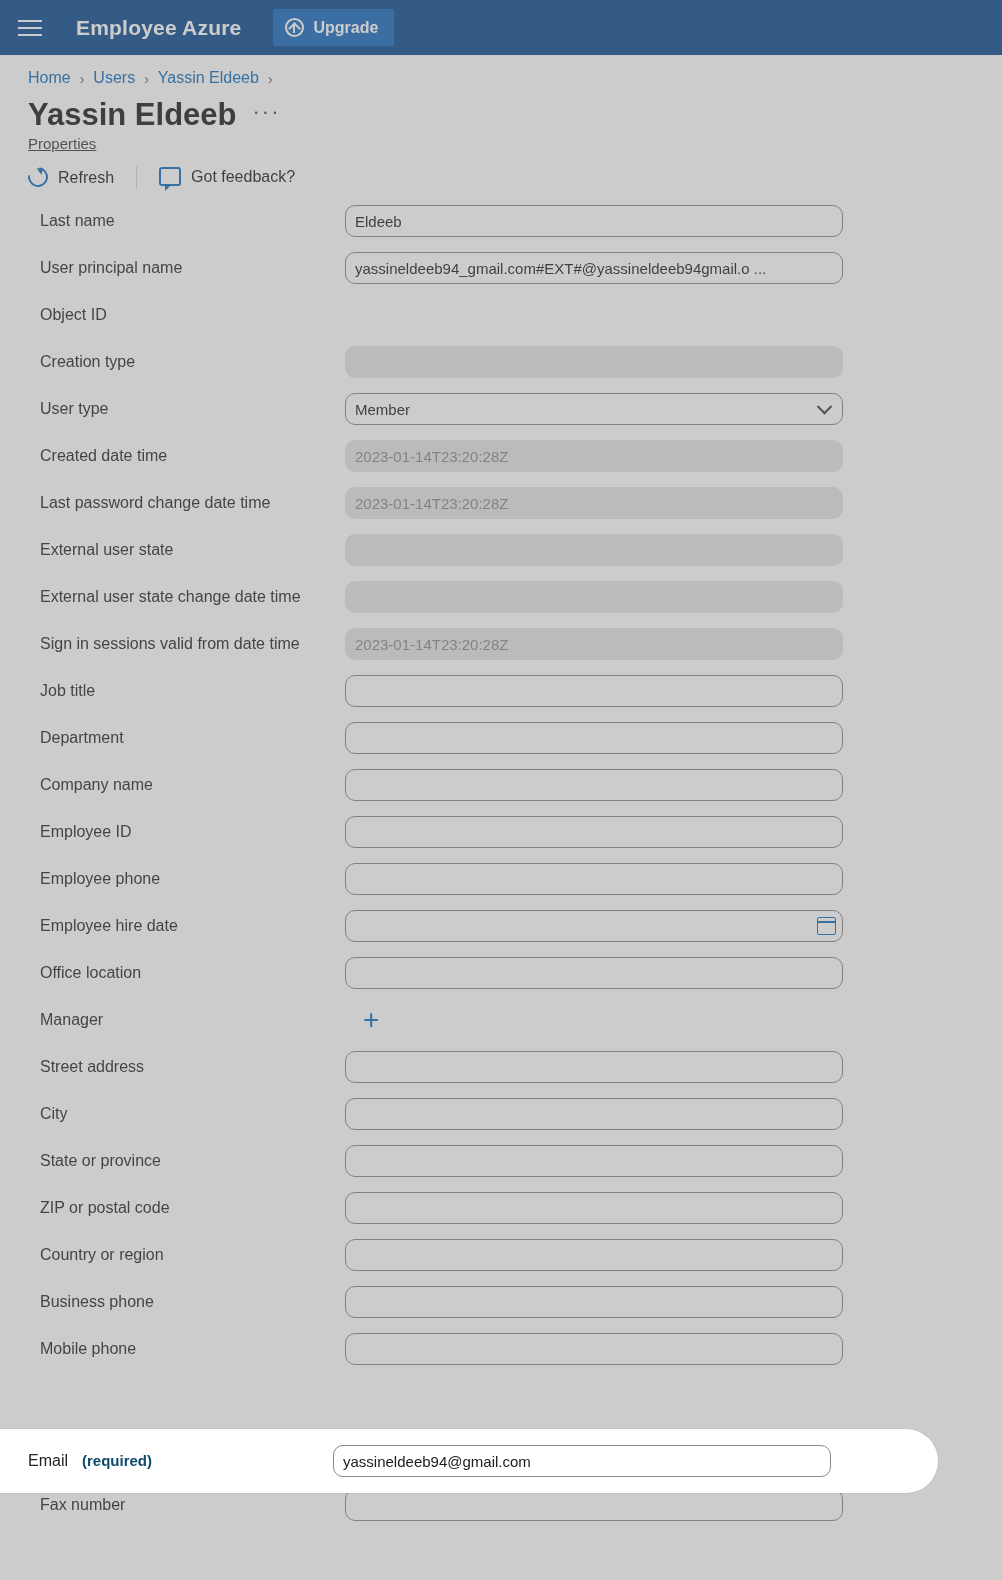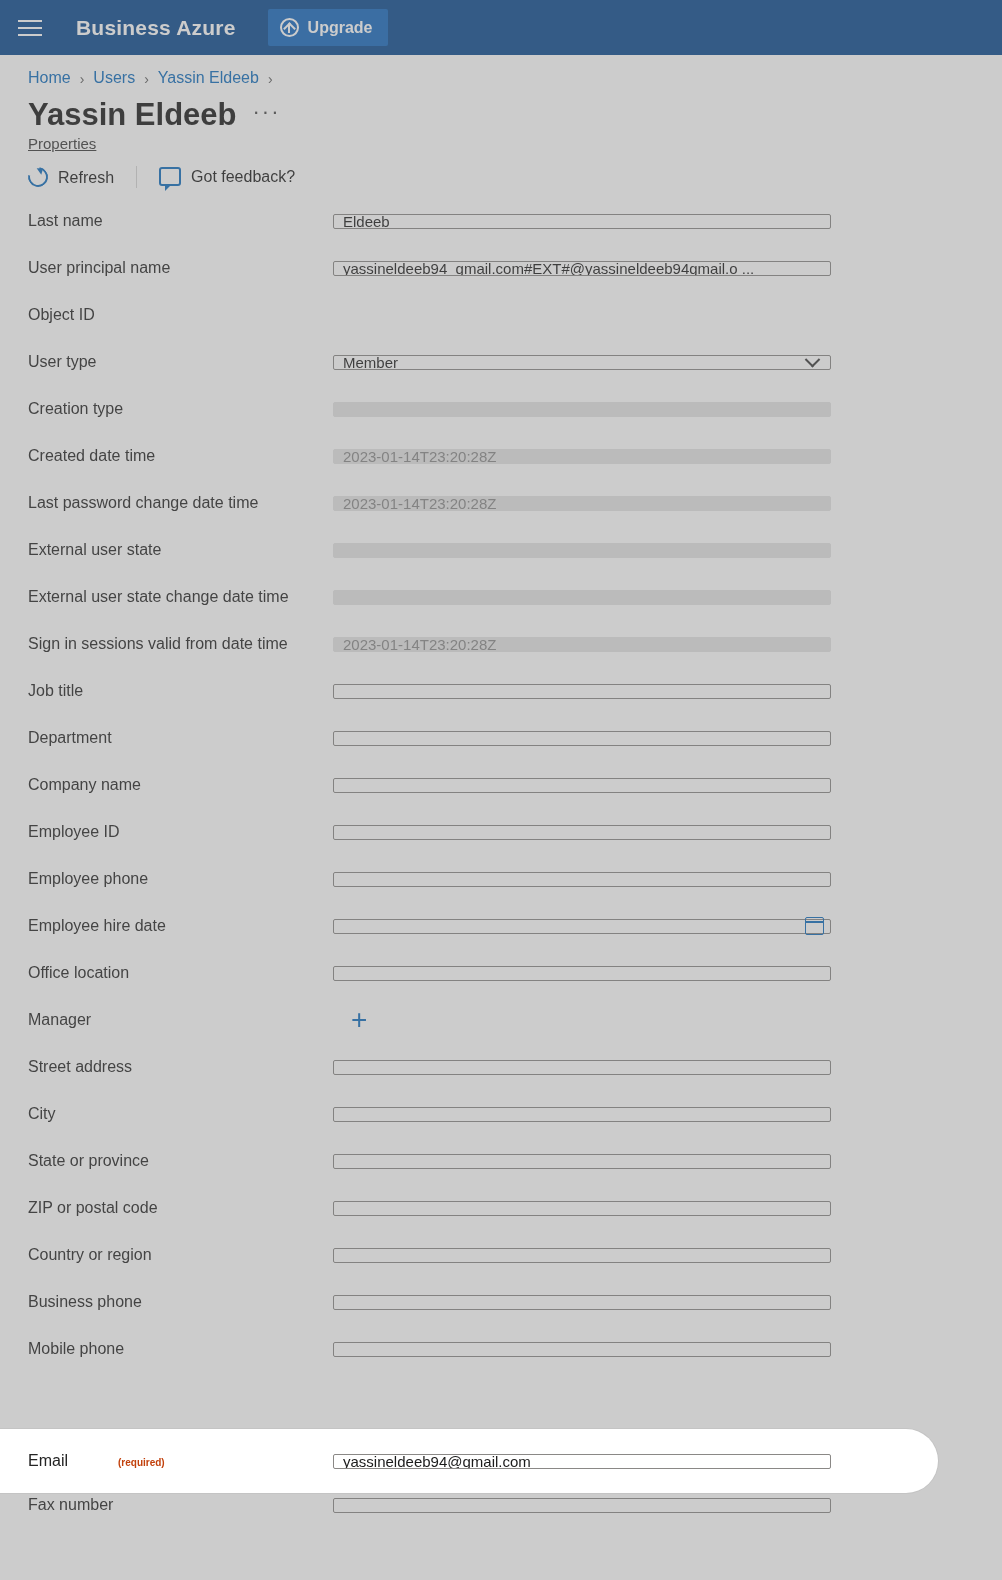--- a/index.html
+++ b/index.html
@@ -167,37 +167,38 @@
   
   .form {
     padding: 0 0 0 0;
     position: relative;
   }
   .row {
     display: flex;
     align-items: center;
     height: 47px;
     padding-left: 28px;
+    margin-left: 12px;
   }
   .row .label {
     width: 305px;
     flex: none;
     font-size: 16px;
     color: #242424;
   }
   .field {
     width: 498px;
-    height: 15px;
+    height: 32px;
     border: 1px solid #8a8886;
     background: #ffffff;
     font-size: 15px;
     color: #1b1b1b;
     padding: 0 9px;
     font-family: "Liberation Sans", sans-serif;
-    border-radius: 2px;
+    border-radius: 10px;
     outline: none;
   }
   .field.readonly {
     background: #e4e4e4;
     border-color: #e4e4e4;
     color: #8a8a8a;
   }
   .field.select-like {
     display: flex;
     align-items: center;
@@ -279,44 +280,43 @@
   .spotlight .label {
     width: 305px;
     flex: none;
     font-size: 16px;
     color: #242424;
     display: flex;
     align-items: baseline;
     gap: 14px;
   }
   .required {
-    color: #c2410c;
+    color: #0c4a6e;
     font-weight: bold;
-    font-size: 10px;
-    margin-left: 36px;
+    font-size: 15px;
   }
   .other-emails-block {
     display: flex;
     flex-direction: column;
     gap: 4px;
     padding-top: 4px;
   }
   .row.tall { height: 62px; align-items: flex-start; padding-top: 8px; }
   .row.tall .label { padding-top: 2px; }
 </style>
 </head>
 <body>
 
 <div class="topbar">
   <div class="hamburger">
     <span></span>
       <span></span>
       <span></span>
   </div>
-  <div class="brand">Business Azure</div>
+  <div class="brand">Employee Azure</div>
   <button class="upgrade-btn">
     <span class="upgrade-icon"></span>
     <span>Upgrade</span>
   </button>
 </div>
 
 <div class="breadcrumb">
   <span class="crumb">Home</span>
   <span class="crumb-sep">›</span>
   <span class="crumb">Users</span>
@@ -353,30 +353,30 @@
   <div class="row">
     <div class="label">User principal name</div>
     <input class="field" value="yassineldeeb94_gmail.com#EXT#@yassineldeeb94gmail.o ..." style="">
   </div>
 
   <div class="row">
     <div class="label">Object ID</div>
   </div>
 
   <div class="row">
+    <div class="label">Creation type</div>
+    <input class="field readonly" readonly="" value="" style="">
+  </div>
+
+  <div class="row">
     <div class="label">User type</div>
     <div class="field select-like">
       <span>Member</span>
       <span class="chev"></span>
     </div>
-  </div>
-
-  <div class="row">
-    <div class="label">Creation type</div>
-    <input class="field readonly" readonly="" value="" style="">
   </div>
 
   <div class="row">
     <div class="label">Created date time</div>
     <input class="field readonly" readonly="" value="2023-01-14T23:20:28Z" style="">
   </div>
 
   <div class="row">
     <div class="label">Last password change date time</div>
     <input class="field readonly" readonly="" value="2023-01-14T23:20:28Z" style="">

